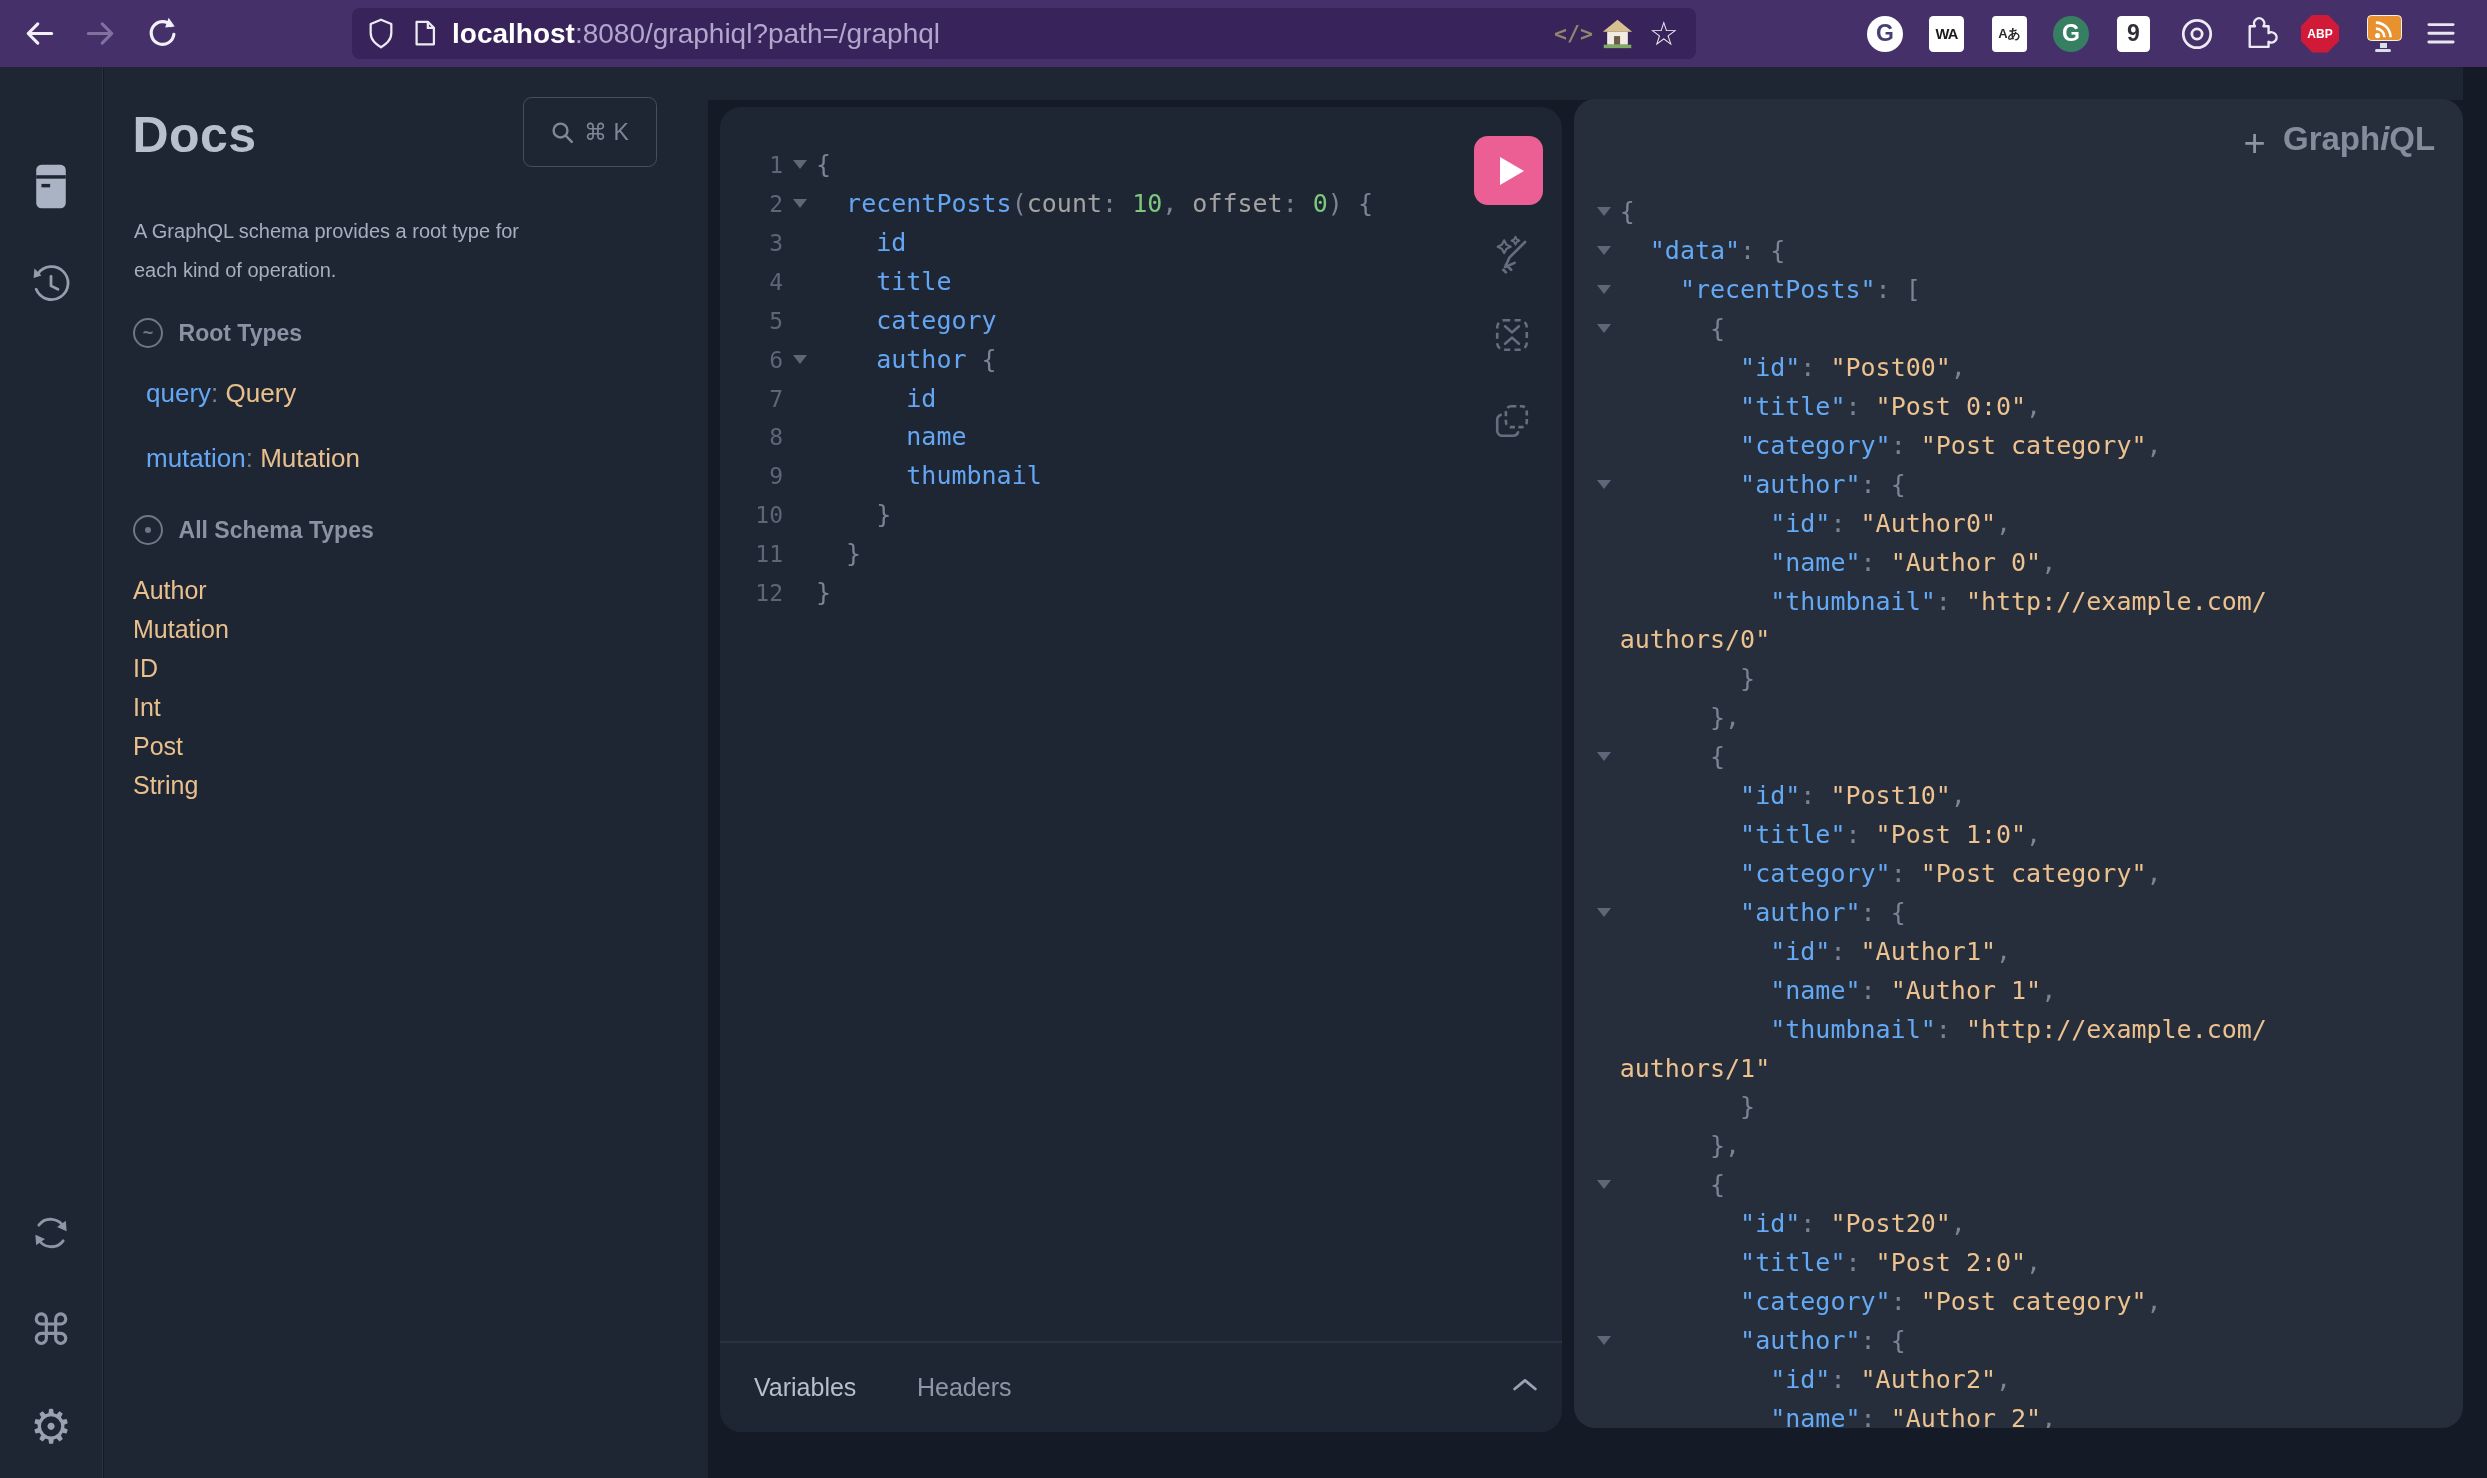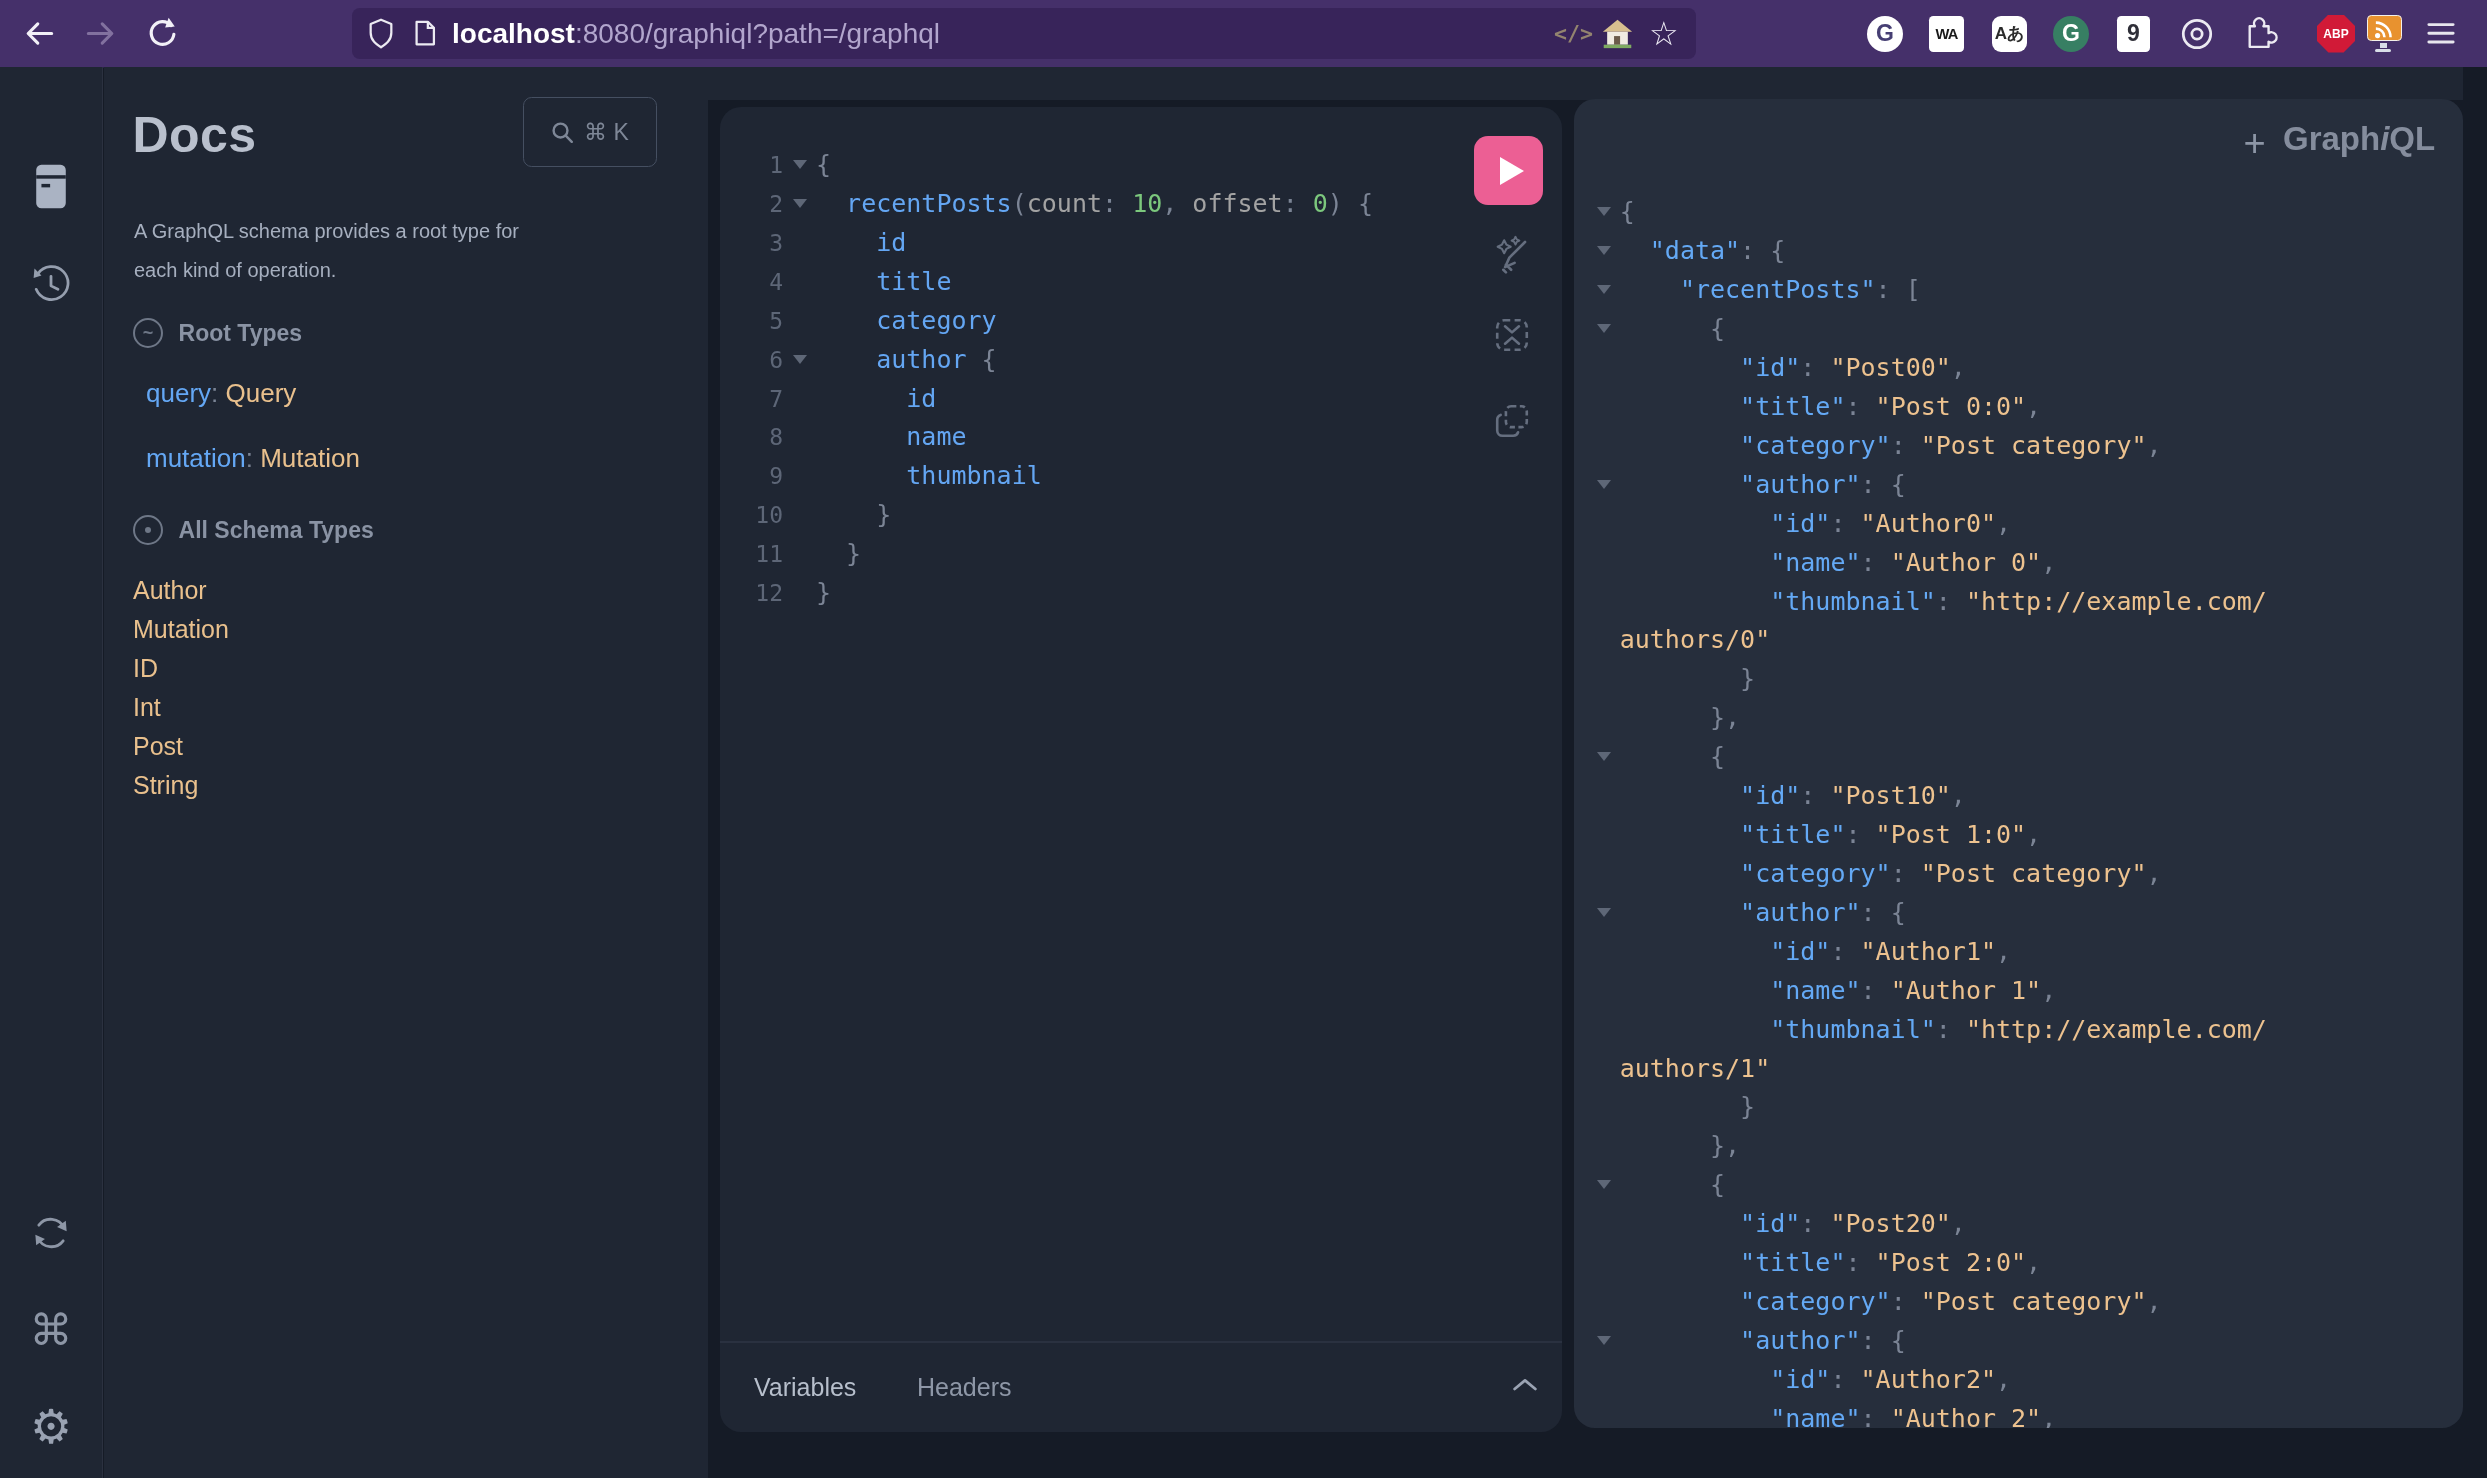--- a/index.html
+++ b/index.html
@@ -120,41 +120,41 @@
       <div class="abs toolbar-iconbox" style="left:1297px;height:51px;color:#f0eef6;font-size:33px;">☆</div>
     </div>
 
     <div class="abs toolbar-iconbox" style="left:1867px;">
       <div class="extlabel" style="width:36px;height:36px;border-radius:50%;background:#ffffff;color:#463f73;font-size:23px;">G</div>
     </div>
     <div class="abs toolbar-iconbox" style="left:1929px;">
       <div class="extlabel" style="width:35px;height:36px;border-radius:4.3px;background:#ffffff;color:#1a1a1a;font-size:14.7px;letter-spacing:-0.9px;">WA</div>
     </div>
     <div class="abs toolbar-iconbox" style="left:1992px;">
-      <div class="extlabel" style="width:35px;height:36px;border-radius:9px;background:#ffffff;color:#2b2b2b;font-size:17px;">Aあ</div>
+      <div class="extlabel" style="width:35px;height:36px;border-radius:4px;background:#ffffff;color:#2b2b2b;font-size:13px;">Aあ</div>
     </div>
     <div class="abs toolbar-iconbox" style="left:2053px;">
       <div class="extlabel" style="width:36px;height:36px;border-radius:50%;background:#377f63;color:#ffffff;font-size:23px;">G</div>
     </div>
     <div class="abs toolbar-iconbox" style="left:2117px;">
       <div class="extlabel" style="width:33px;height:36px;border-radius:4.3px;background:#ffffff;color:#2f2f38;font-size:23px;">9</div>
     </div>
     <div class="abs toolbar-iconbox" style="left:2179px;">
       <svg width="36" height="36" viewBox="0 0 42 42">
         <circle cx="21" cy="21" r="16" stroke="#eceaf2" stroke-width="3.2" fill="none"></circle>
         <circle cx="21" cy="21" r="6" stroke="#eceaf2" stroke-width="3.2" fill="none"></circle>
       </svg>
     </div>
     <div class="abs toolbar-iconbox" style="left:2242px;">
       <svg width="36" height="36" viewBox="0 0 42 42">
         <path d="M9 15 H15 A6 6 0 1 1 25 15 H31 V23 A6 6 0 1 1 31 33 V39 H9 Z" transform="translate(0,-3)" stroke="#eceaf2" stroke-width="2.8" fill="none" stroke-linejoin="round"></path>
       </svg>
     </div>
     <div class="abs toolbar-iconbox" style="left:2301px;">
-      <div class="extlabel" style="width:38px;height:38px;background:#d11a37;color:#ffffff;font-size:12px;clip-path:polygon(30% 0,70% 0,100% 30%,100% 70%,70% 100%,30% 100%,0 70%,0 30%);margin-left:16px;">ABP</div>
+      <div class="extlabel" style="width:38px;height:38px;background:#d11a37;color:#ffffff;font-size:12px;clip-path:polygon(30% 0,70% 0,100% 30%,100% 70%,70% 100%,30% 100%,0 70%,0 30%);">ABP</div>
     </div>
     <div class="abs toolbar-iconbox" style="left:2364px;">
       <div style="position:relative;width:38px;height:40px;">
         <div style="position:absolute;left:2.6px;top:1.7px;width:33px;height:24px;background:#e8922f;border:1.7px solid #f3f0ea;border-radius:4.3px;"></div>
         <svg width="21" height="19" viewBox="0 0 24 22" style="position:absolute;left:9.5px;top:6px;">
           <circle cx="4" cy="18" r="3" fill="#ffffff"></circle>
           <path d="M2 10 A10 10 0 0 1 12 20 M2 3 A17 17 0 0 1 19 20" stroke="#ffffff" stroke-width="3" fill="none"></path>
         </svg>
         <div style="position:absolute;left:15.6px;top:29px;width:7px;height:5.2px;background:#d9dee8;"></div>
         <div style="position:absolute;left:11.2px;top:35px;width:15.6px;height:3.5px;background:#d9dee8;border-radius:1.7px;"></div>

